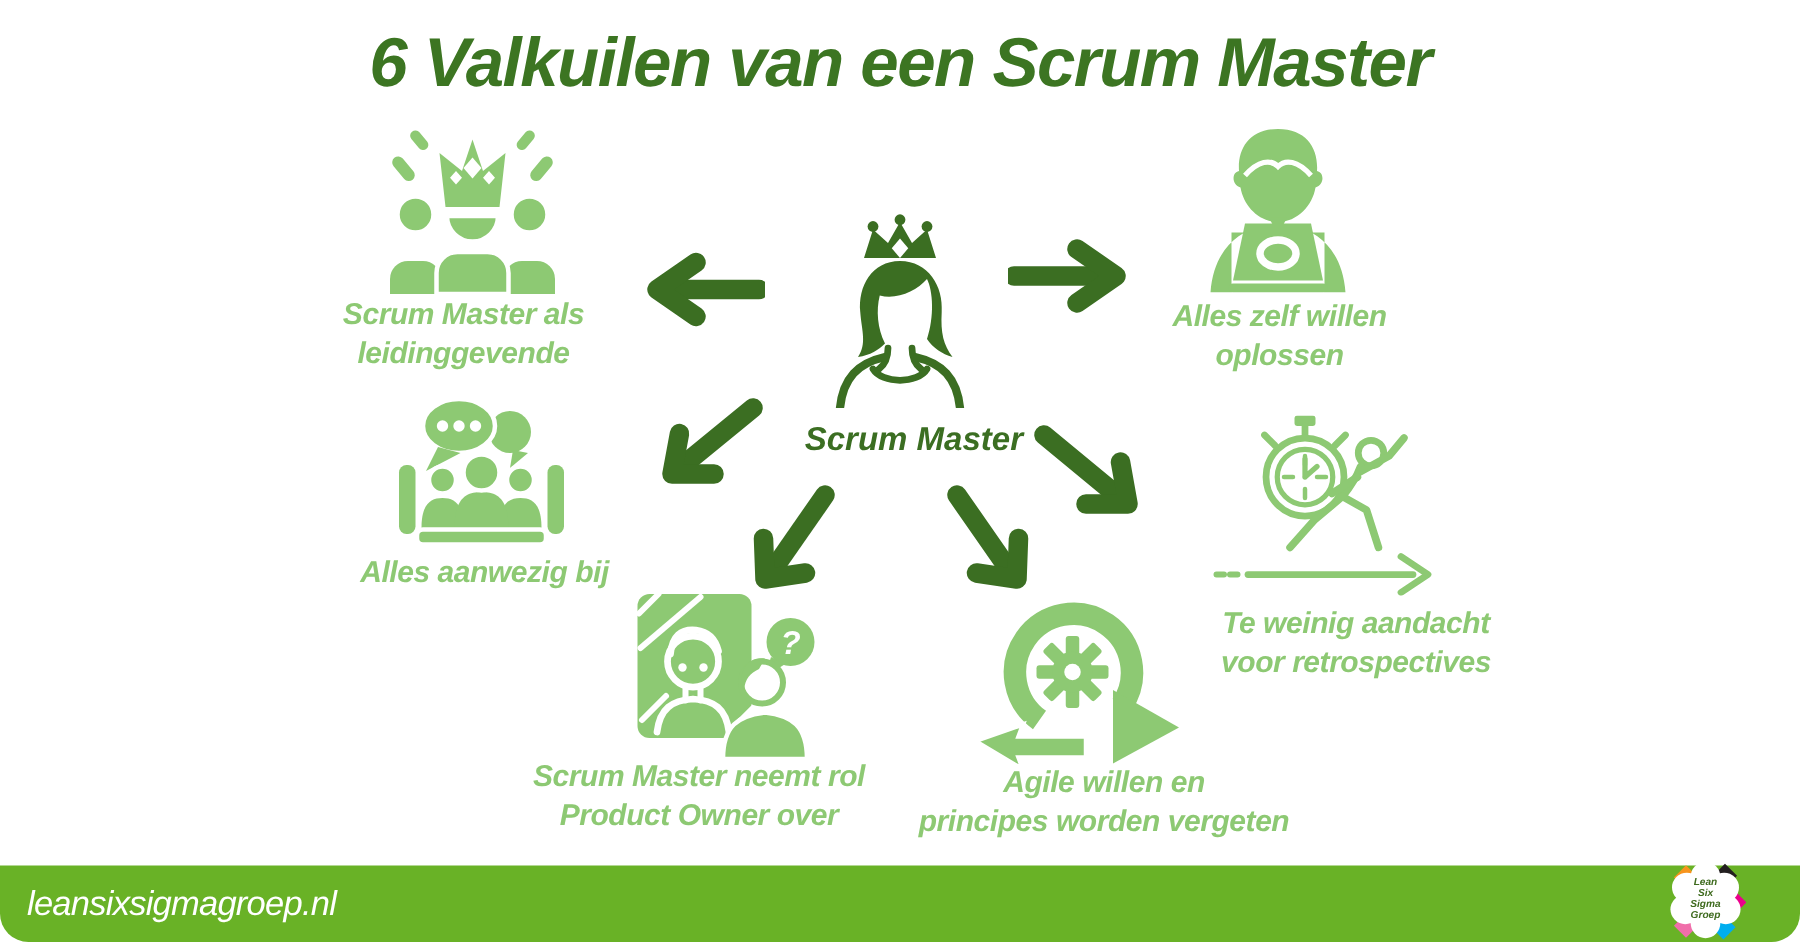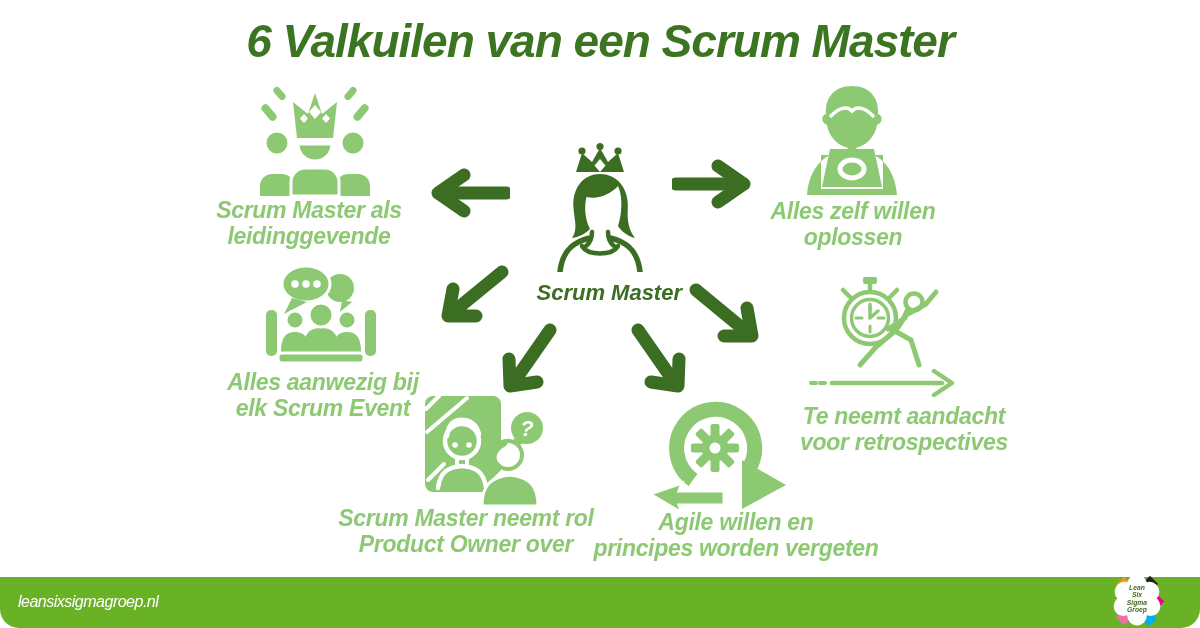--- a/index.html
+++ b/index.html
@@ -3,31 +3,31 @@
 <meta charset="utf-8">
 <style>
   html,body{margin:0;padding:0;background:#fff;}
   .canvas{position:relative;width:1200px;height:628px;background:#ffffff;overflow:hidden;
           font-family:"Liberation Sans",sans-serif;font-style:italic;border-radius:19px;}
   .title{position:absolute;left:0;top:14px;width:100%;margin:0;text-align:center;
          font-size:46px;font-weight:700;letter-spacing:-1px;color:#3c7522;}
   .icon{position:absolute;}
   .light{color:#8dc973;}
   .dark{color:#3b6e22;}
-  .label{position:absolute;text-align:center;font-size:23px;line-height:26px;font-weight:600;
+  .label{position:absolute;text-align:center;font-size:20px;line-height:26px;font-weight:600;
          letter-spacing:-0.3px;color:#8dc973;}
   .label span{display:block;}
   .center-label{position:absolute;text-align:right;font-size:22px;line-height:24px;
                 font-weight:700;color:#3b6e22;}
   .arrow{position:absolute;color:#3b6e22;}
   .arrow path,.arrow polyline{stroke:currentColor;stroke-width:13;fill:none;
                 stroke-linecap:round;stroke-linejoin:round;}
   .footer{position:absolute;left:0;top:577px;width:1200px;height:51px;background:#69b226;}
   .site{position:absolute;left:18px;top:0;height:51px;line-height:50px;color:#ffffff;
-        font-size:16px;font-weight:500;letter-spacing:-0.5px;font-style:italic;}
+        font-size:23px;font-weight:500;letter-spacing:-0.5px;font-style:italic;}
   .logo{position:absolute;right:36px;top:573px;width:54px;height:54px;}
   .logo text{font-family:"Liberation Sans",sans-serif;font-size:6.5px;font-weight:700;
              font-style:italic;fill:#3f6b1f;text-anchor:middle;}
 </style>
 </head>
 <body>
 
 <div class="canvas">
 
   <h1 class="title">6 Valkuilen van een Scrum Master</h1>
@@ -108,21 +108,20 @@
       <path d="M71,92 C71,76 77,72 85,72 C93,72 99,76 99,92 Z"></path>
       <path d="M41,92 C41,72 49,68 59,68 C69,68 77,72 77,92 Z"></path>
       <circle cx="33" cy="60" r="9" stroke="#fff" stroke-width="3"></circle>
       <circle cx="85" cy="60" r="9" stroke="#fff" stroke-width="3"></circle>
       <circle cx="59" cy="55" r="12" stroke="#fff" stroke-width="3"></circle>
       <rect x="16" y="93" width="86" height="10" rx="4" stroke="#fff" stroke-width="3"></rect>
     </g>
   </svg>
   <div class="label" style="left:212px;top:369px;width:222px">
     <span>Alles aanwezig bij</span>
-    <span>elk Scrum Event</span>
   </div>
 
   <svg class="icon light" style="left:808px;top:277px" width="154" height="120" viewBox="0 0 154 120">
     <rect x="55" y="0" width="14" height="7" rx="2" fill="currentColor"></rect>
     <g fill="none" stroke="currentColor" stroke-linecap="round" stroke-linejoin="round">
       <path d="M62,7 V14" stroke-width="4.5"></path>
       <circle cx="62" cy="41" r="26" stroke-width="4.5"></circle>
       <circle cx="62" cy="41" r="18.5" stroke-width="3.5"></circle>
       <path d="M82,20 l7,-7" stroke-width="4.5"></path>
       <path d="M42,20 l-7,-7" stroke-width="4.5"></path>
@@ -133,21 +132,21 @@
       <path d="M98,38 L118,27 L128,15" stroke-width="5"></path>
       <path d="M97,41 L80,52" stroke-width="5"></path>
       <path d="M87,54 L103,63 L111,88" stroke-width="5"></path>
       <path d="M87,54 L68,70 L52,88" stroke-width="5"></path>
       <path d="M3,106 h5 M12,106 h5" stroke-width="4"></path>
       <path d="M24,106 H134" stroke-width="4.5"></path>
       <polyline points="126,94 144,106 126,118" stroke-width="4.5"></polyline>
     </g>
   </svg>
   <div class="label" style="left:788px;top:403px;width:232px">
-    <span>Te neemt aandacht</span>
+    <span>Te weinig aandacht</span>
     <span>voor retrospectives</span>
   </div>
 
   <svg class="icon light" style="left:424px;top:394px" width="122" height="112" viewBox="0 0 122 112">
     <rect x="1" y="2" width="76" height="96" rx="8" fill="currentColor"></rect>
     <g fill="none" stroke="#fff" stroke-linecap="round">
       <path d="M2,15 L15,2" stroke-width="4"></path>
       <path d="M3,38 L43,4" stroke-width="4"></path>
       <path d="M4,86 L20,70" stroke-width="4"></path>
       <path d="M64,92 L78,78" stroke-width="4"></path>

